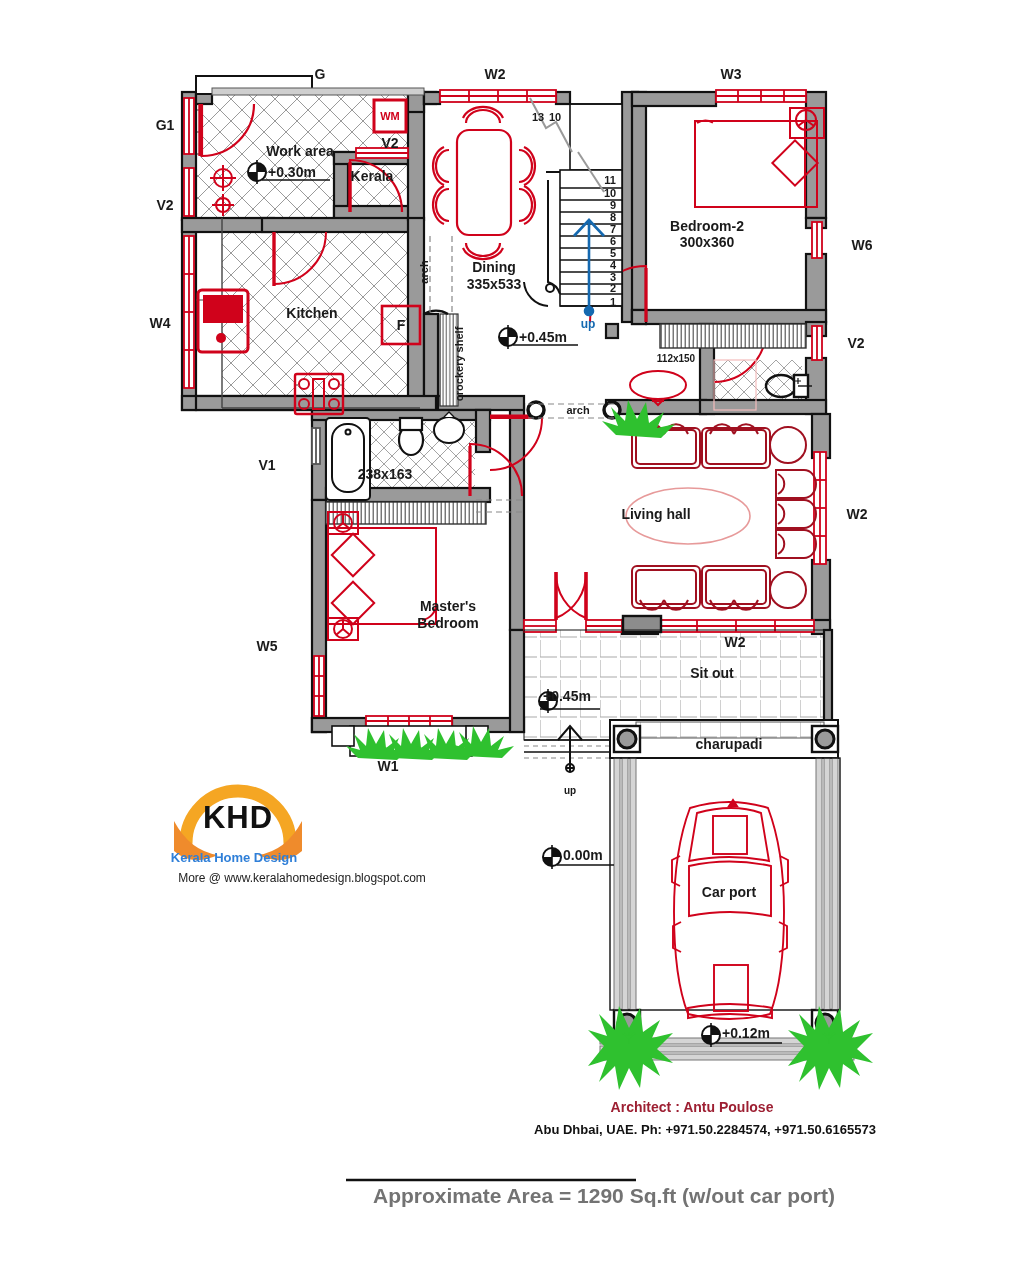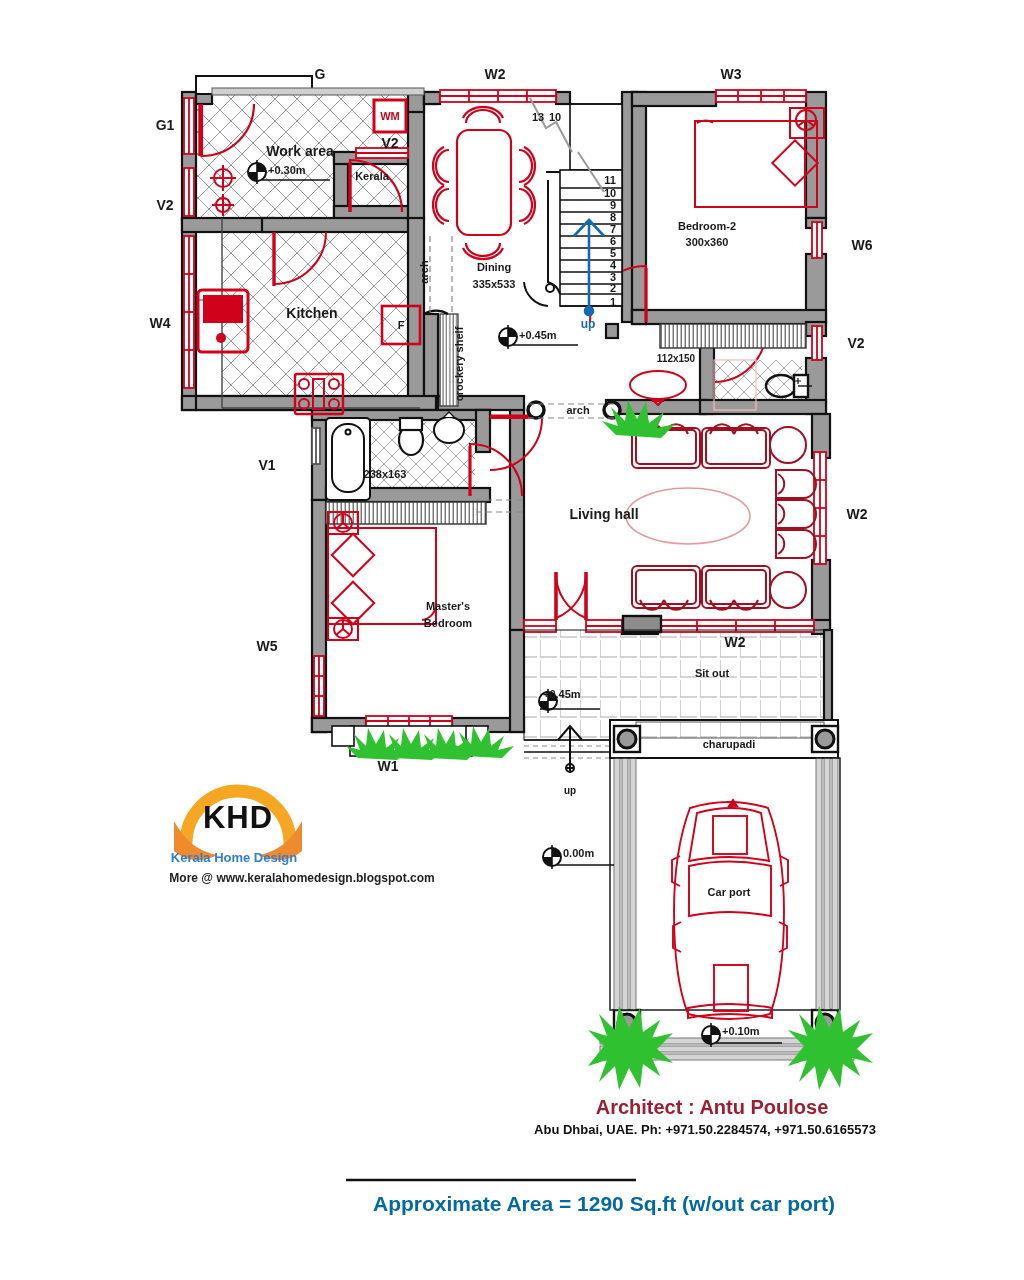--- a/index.html
+++ b/index.html
@@ -2,28 +2,28 @@
 <html><head>
 <meta charset="utf-8">
 <style>
   html,body{margin:0;padding:0;background:#ffffff;}
   body{width:1024px;height:1280px;position:relative;font-family:"Liberation Sans",sans-serif;overflow:hidden;}
   #stage{position:absolute;left:0;top:0;width:1024px;height:1280px;}
   svg{position:absolute;left:0;top:0;}
   .lbl{position:absolute;font-family:"Liberation Sans",sans-serif;font-weight:bold;color:#1a1a1a;white-space:nowrap;}
   .lbl.center{transform:translate(-50%,-50%);}
   .vert{transform:translate(-50%,-50%) rotate(-90deg);}
-  .f13{font-size:11px}.f12{font-size:10px}.f11{font-size:11px}.f14{font-size:14px}
+  .f13{font-size:14px}.f12{font-size:10px}.f11{font-size:11px}.f14{font-size:14px}
   .up{color:#1569b0;font-size:12px;font-weight:bold;}
   .title{font-weight:normal;font-size:28px;color:#000;}
-  .subtitle{font-weight:bold;font-size:21px;color:#0369a1;margin-top:8px;}
-  .arch-name{color:#9d1f32;font-size:20px;font-weight:bold;font-family:"Liberation Sans",sans-serif;margin-left:20px;}
+  .subtitle{font-weight:bold;font-size:21px;color:#737373;}
+  .arch-name{color:#9d1f32;font-size:14px;font-weight:bold;font-family:"Liberation Sans",sans-serif;}
   .arch-addr{color:#111;font-size:13px;font-family:"Liberation Sans",sans-serif;}
   .khd-txt{color:#2f7fd8;font-weight:bold;font-size:13px;}
-  .khd-url{color:#222;font-size:12px;font-weight:bold;}
+  .khd-url{color:#222;font-size:12px;font-weight:normal;}
   .khd-letters{font-weight:bold;font-size:31px;color:#111;letter-spacing:1px;}
 </style>
 </head>
 <body>
 
 <div id="stage">
 
 <svg width="1024" height="1280" viewBox="0 0 1024 1280">
   <defs>
     <pattern id="diagTile" width="22" height="22" patternUnits="userSpaceOnUse">
@@ -660,34 +660,34 @@
 <div class="lbl center f13" style="left:494px;top:284px">335x533</div>
 
 <div class="lbl center f13" style="left:707px;top:226px">Bedroom-2</div>
 <div class="lbl center f13" style="left:707px;top:242px">300x360</div>
 <div class="lbl center f12" style="left:676px;top:358px">112x150</div>
 
 <div class="lbl center f13" style="left:385px;top:474px">238x163</div>
 <div class="lbl center f13" style="left:448px;top:606px">Master's</div>
 <div class="lbl center f13" style="left:448px;top:623px">Bedroom</div>
 
-<div class="lbl center f14" style="left:604px;top:514px">Living hall</div>
+<div class="lbl center f14" style="left:656px;top:514px">Living hall</div>
 <div class="lbl center f13" style="left:712px;top:673px">Sit out</div>
 <div class="lbl center f13" style="left:729px;top:744px">charupadi</div>
 <div class="lbl center f13" style="left:729px;top:892px">Car port</div>
 
 <div class="lbl vert f11" style="left:424px;top:272px">arch</div>
 <div class="lbl vert f11" style="left:459px;top:364px">crockery shelf</div>
 <div class="lbl center f11" style="left:578px;top:410px">arch</div>
 
 <div class="lbl f13" style="left:268px;top:164px">+0.30m</div>
 <div class="lbl f13" style="left:519px;top:329px">+0.45m</div>
 <div class="lbl f13" style="left:543px;top:688px">+0.45m</div>
 <div class="lbl f13" style="left:563px;top:847px">0.00m</div>
-<div class="lbl f13" style="left:722px;top:1025px">+0.10m</div>
+<div class="lbl f13" style="left:722px;top:1025px">+0.12m</div>
 
 <div class="lbl center f11" style="left:538px;top:117px">13</div>
 <div class="lbl center f11" style="left:555px;top:117px">10</div>
 <div class="lbl center f11" style="left:613px;top:302px">1</div>
 <div class="lbl center f11" style="left:613px;top:288px">2</div>
 <div class="lbl center f11" style="left:613px;top:277px">3</div>
 <div class="lbl center f11" style="left:613px;top:265px">4</div>
 <div class="lbl center f11" style="left:613px;top:253px">5</div>
 <div class="lbl center f11" style="left:613px;top:241px">6</div>
 <div class="lbl center f11" style="left:613px;top:229px">7</div>

